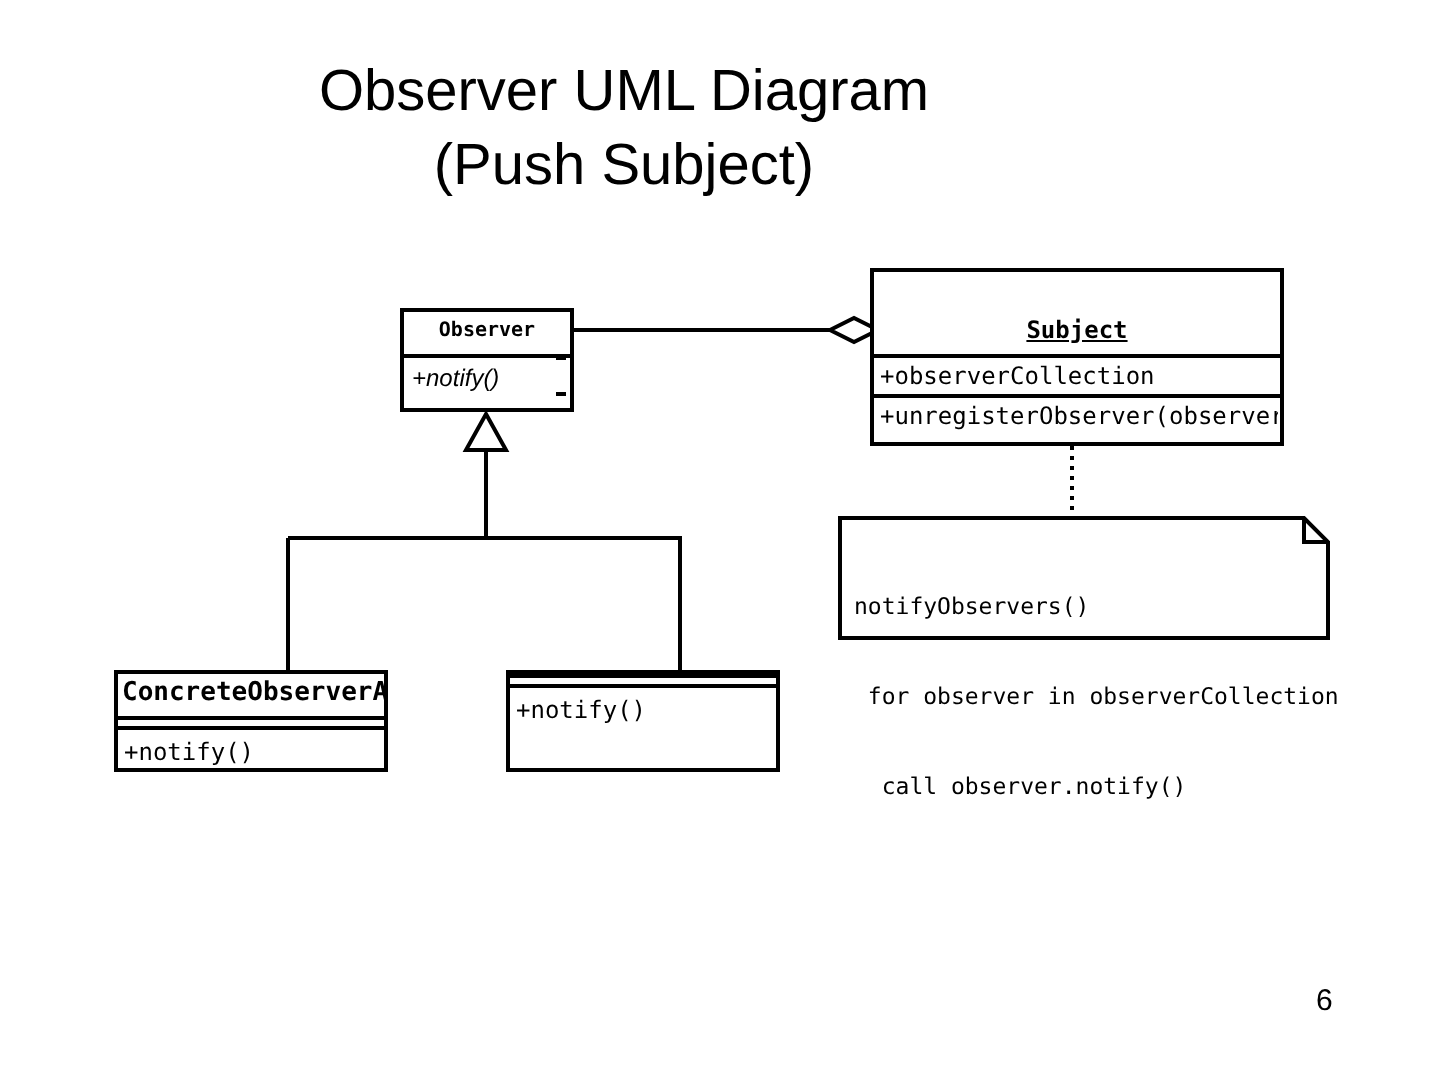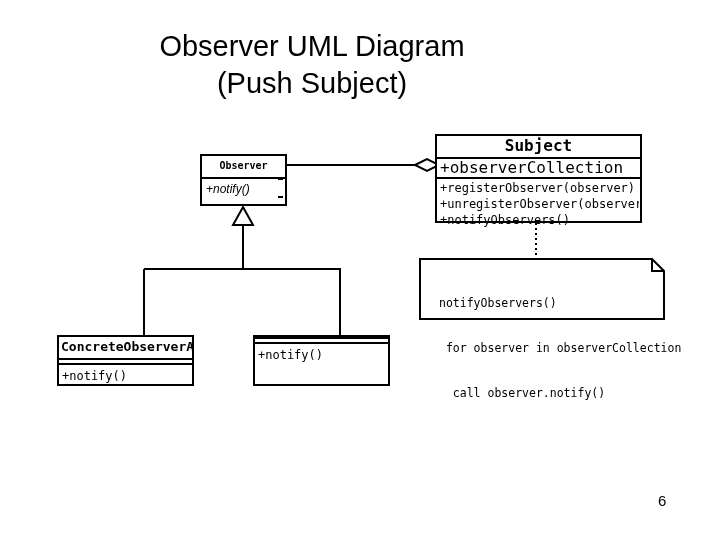--- a/index.html
+++ b/index.html
@@ -104,26 +104,27 @@
   }
 
   
   #subject-box {
     left: 435px;
     top: 134px;
     width: 207px;
     height: 89px;
   }
   #subject-box .uml-name {
-    font-size: 16px;
+    font-size: 12px;
     line-height: 19px;
-    padding-top: 0;
+    padding-top: 20px;
+    text-decoration: underline;
   }
   #subject-box .uml-attr {
-    font-size: 16px;
+    font-size: 12px;
     line-height: 16px;
   }
   #subject-box .uml-op {
     font-size: 12px;
     line-height: 16px;
   }
 
   
   .concrete-box {
     top: 335px;
@@ -144,21 +145,20 @@
   .concrete-box .uml-compartment { padding: 3px 2px 1px 3px; }
   .thin-gap { height: 3px; background: #ffffff; }
 
   
   #note-box {
     position: absolute;
     left: 419px;
     top: 258px;
     width: 246px;
     height: 62px;
-    margin-left: 12px;
   }
   #note-text {
     position: absolute;
     left: 8px;
     top: 8px;
     font-family: "DejaVu Sans Mono", monospace;
     font-size: 11.5px;
     line-height: 15px;
     white-space: pre;
     color: #000000;
@@ -221,23 +221,21 @@
   </div>
 
   <div class="uml-box" id="subject-box">
     <div class="uml-name">Subject</div>
     <div class="uml-sep"></div>
     <div class="uml-compartment">
       <div class="uml-attr">+observerCollection</div>
     </div>
     <div class="uml-sep"></div>
     <div class="uml-compartment">
-      <div class="uml-op">+registerObserver(observer)</div>
       <div class="uml-op">+unregisterObserver(observer)</div>
-      <div class="uml-op">+notifyObservers()</div>
     </div>
   </div>
 
   <div class="uml-box concrete-box" id="concrete-a-box">
     <div class="uml-name">ConcreteObserverA</div>
     <div class="uml-sep"></div>
     <div class="thin-gap"></div>
     <div class="uml-sep"></div>
     <div class="uml-compartment">
       <div class="uml-op">+notify()</div>

